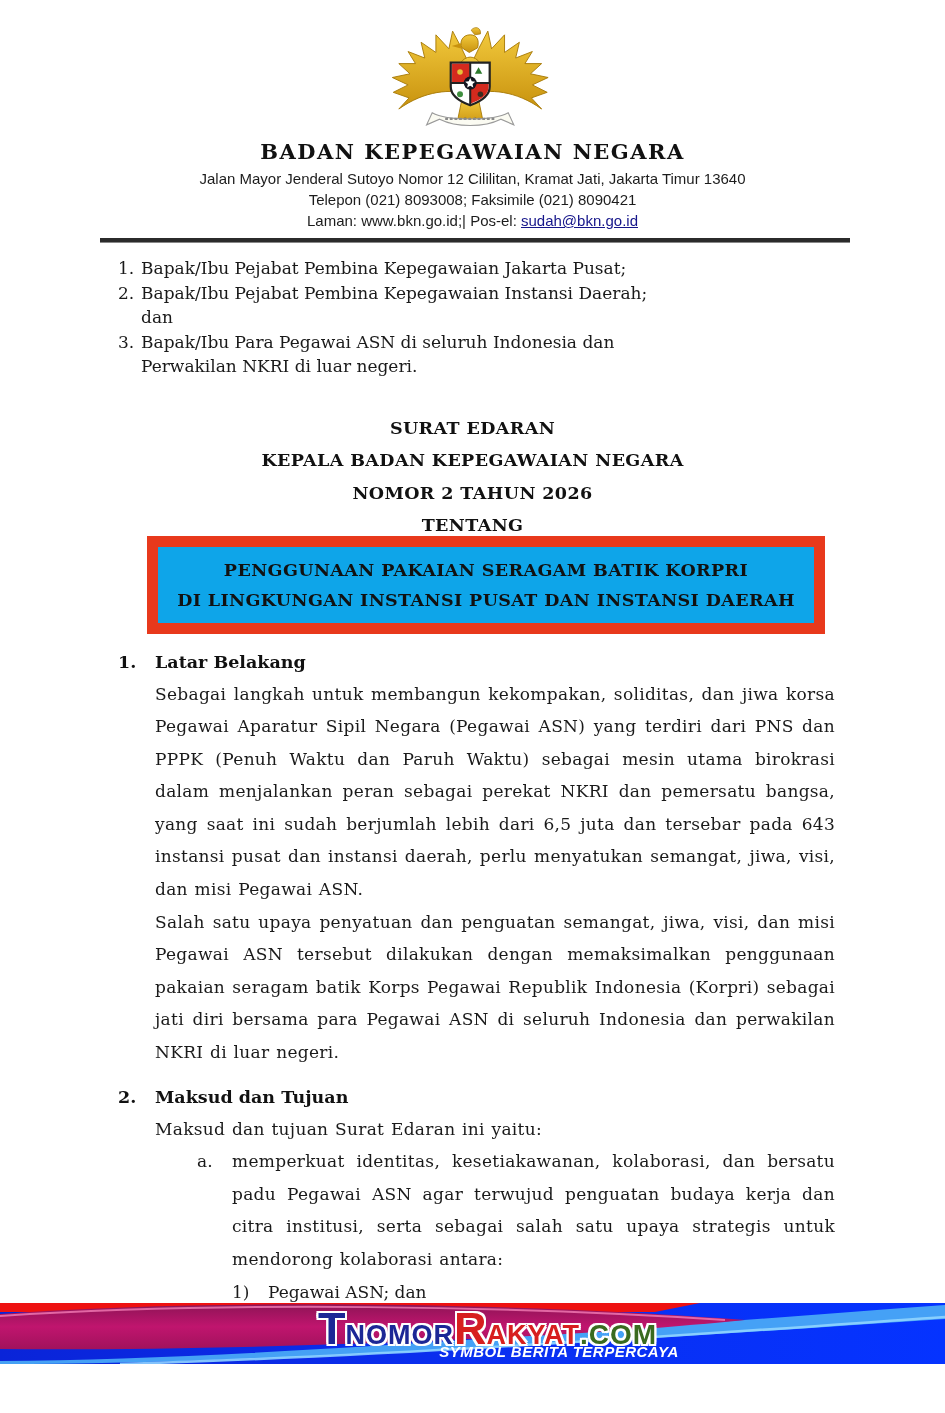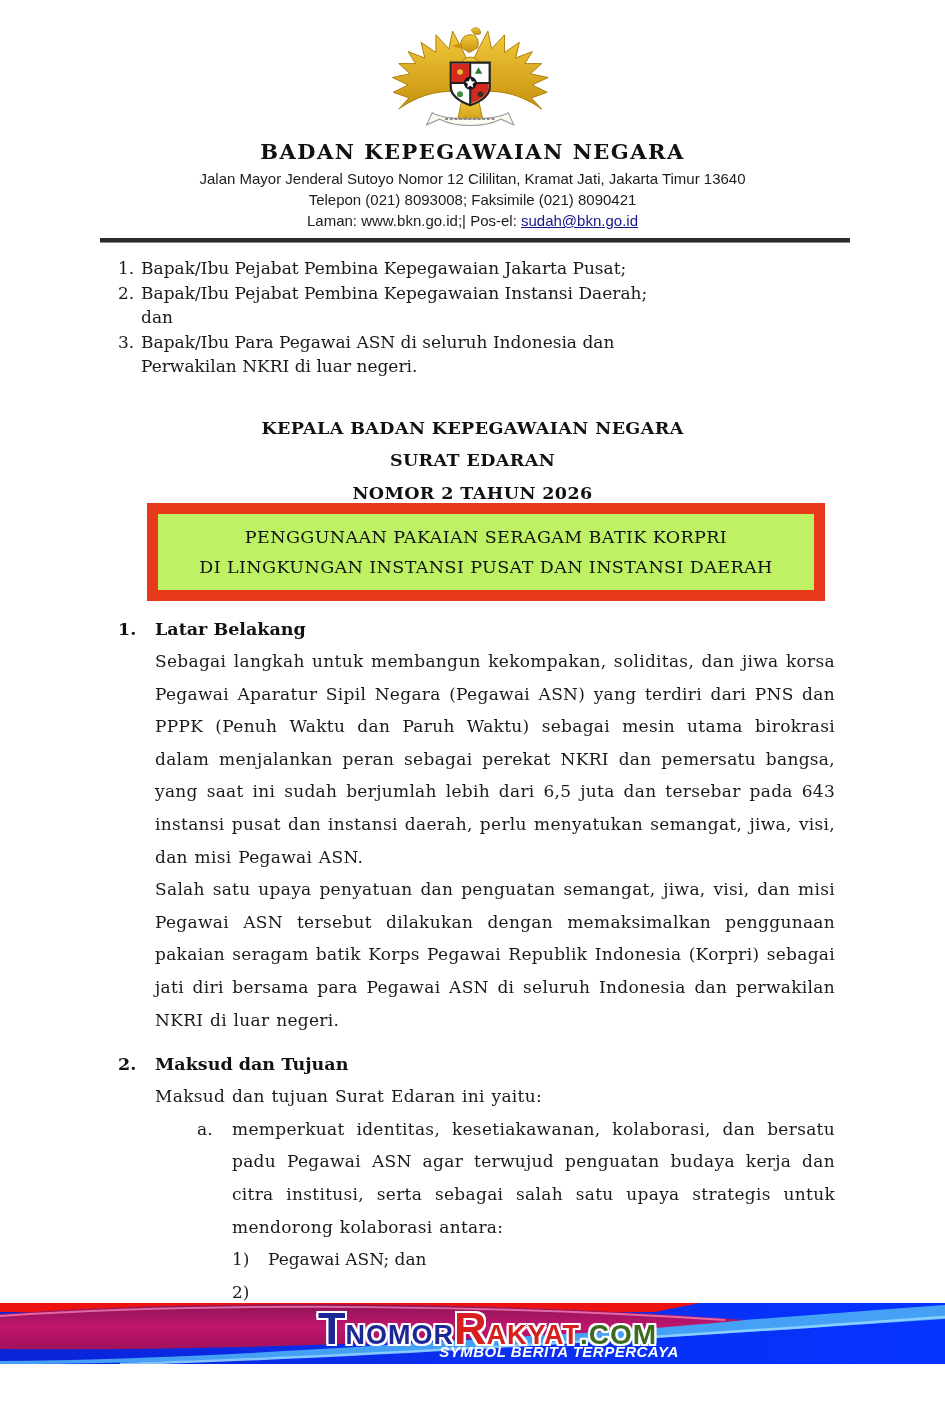--- a/index.html
+++ b/index.html
@@ -34,23 +34,23 @@
 
   
   .title-block {
     margin-top:33px; text-align:center; font-weight:bold;
     font-size:17.5px; line-height:32.5px; color:#111; letter-spacing:0.4px;
   }
 
   
   .subject-box {
     margin:-6px 0 0 147px; width:634px;
-    border:11px solid #e8391c; background:#bef264;
+    border:11px solid #e8391c; background:#0ea5e9;
     padding:8px 11px; text-align:center;
-    font-weight:normal; font-size:17.5px; line-height:30px; color:#111;
+    font-weight:bold; font-size:17.5px; line-height:30px; color:#111;
     letter-spacing:0.4px;
   }
 
   
   .sec-head {
     display:flex; margin:14px 110px 2px 118px;
     font-weight:bold; font-size:17.5px; line-height:28px; color:#111;
   }
   .sec-num { width:37px; flex:none; }
   .body-par {
@@ -159,23 +159,24 @@
         <span class="addr-text">Bapak/Ibu Pejabat Pembina Kepegawaian Instansi Daerah; dan</span>
       </div>
       <div class="addr-row">
         <span class="addr-num">3.</span>
         <span class="addr-text">Bapak/Ibu Para Pegawai ASN di seluruh Indonesia dan Perwakilan NKRI di luar negeri.</span>
       </div>
     </div>
   </div>
 
   <div class="title-block">
+    <div>SURAT EDARAN</div>
     <div>KEPALA BADAN KEPEGAWAIAN NEGARA</div>
-    <div>SURAT EDARAN</div>
     <div>NOMOR 2 TAHUN 2026</div>
+    <div>TENTANG</div>
   </div>
 
   <div class="subject-box">
     <div>PENGGUNAAN PAKAIAN SERAGAM BATIK KORPRI</div>
     <div>DI LINGKUNGAN INSTANSI PUSAT DAN INSTANSI DAERAH</div>
   </div>
 
   <div class="sec-head">
     <span class="sec-num">1.</span>
     <span>Latar Belakang</span>

